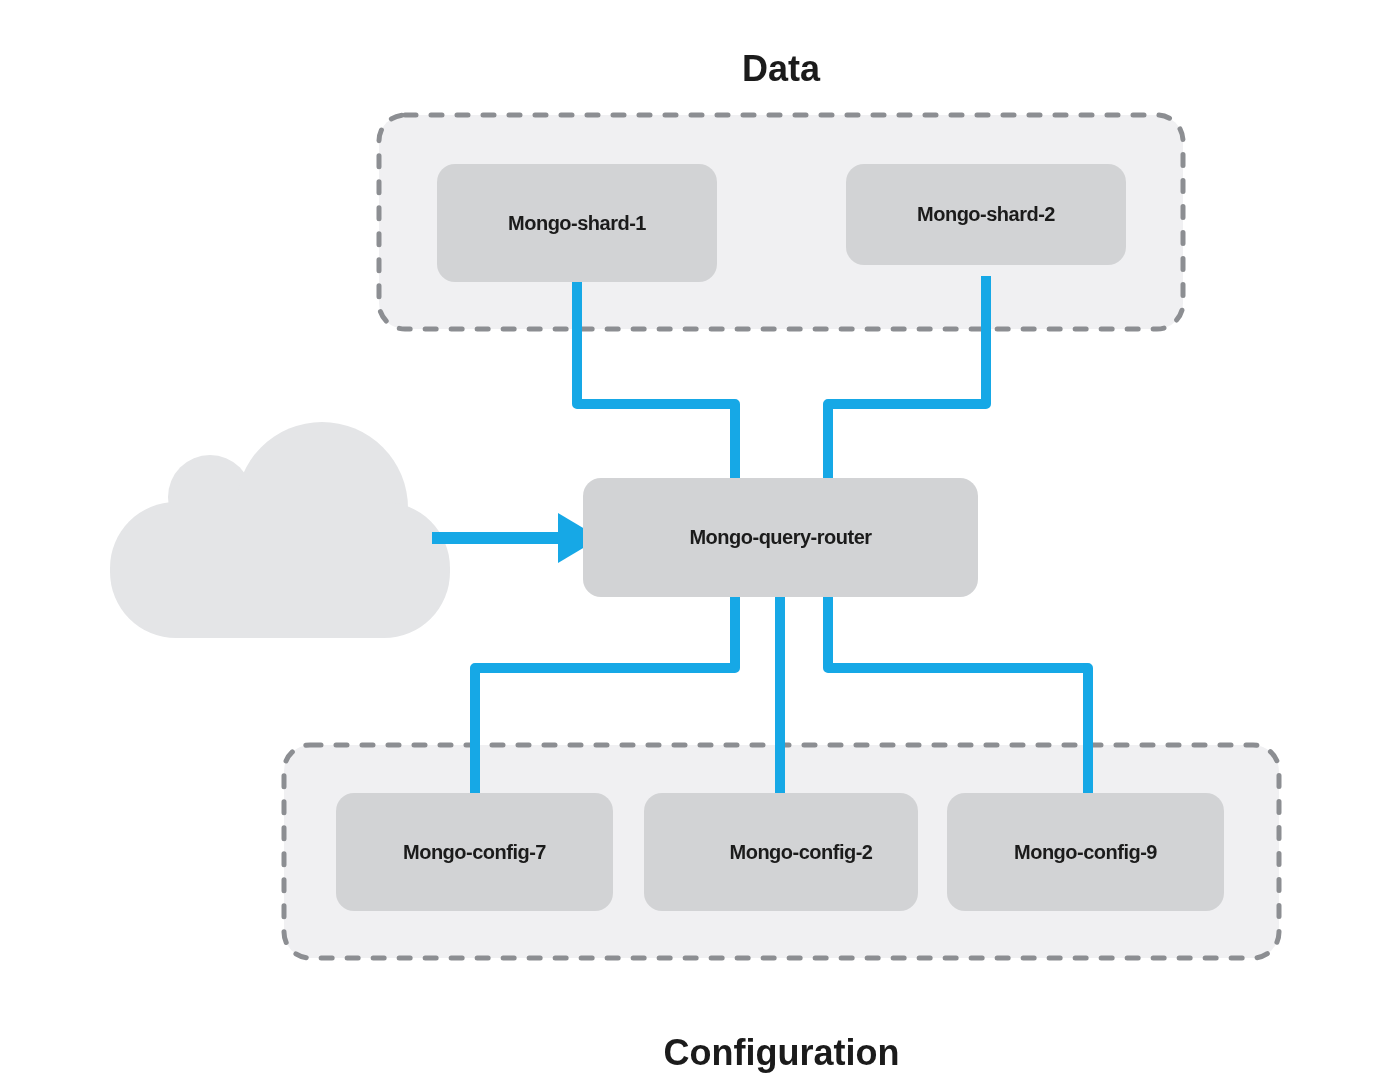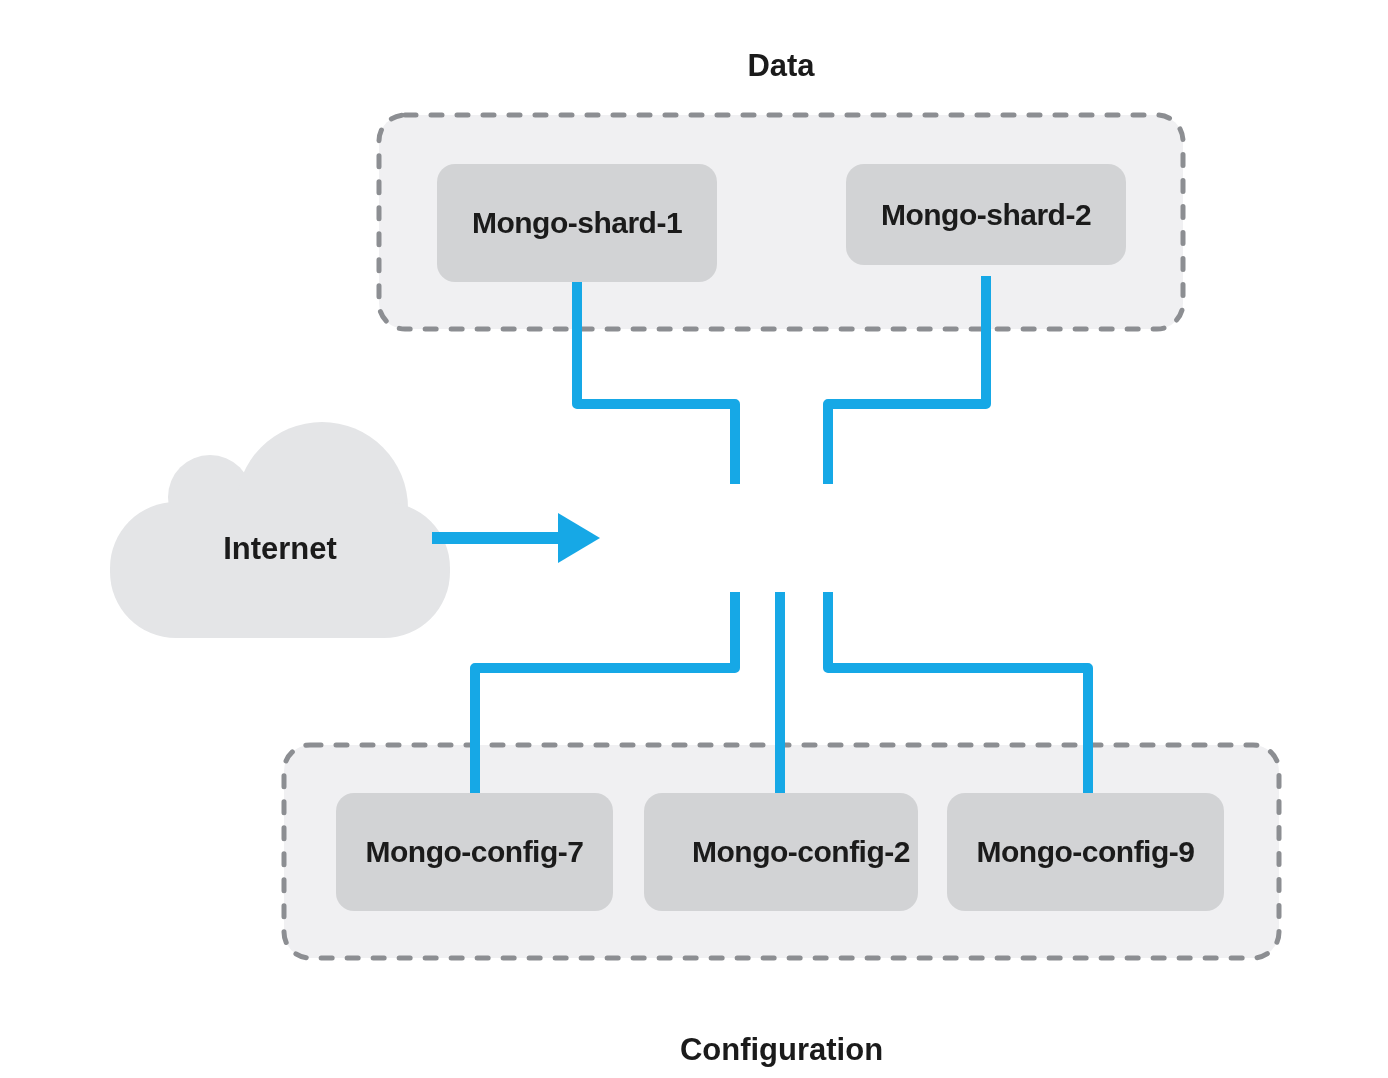--- a/index.html
+++ b/index.html
@@ -55,29 +55,29 @@
   }
   .node{
     position:absolute;
     z-index:2;
     background:var(--node-fill);
     border-radius:18px;
     display:flex;
     align-items:center;
     justify-content:center;
     font-weight:bold;
-    font-size:30px;
+    font-size:20px;
     letter-spacing:-0.5px;
     color:var(--text);
   }
   .heading{
     position:absolute;
     z-index:2;
     font-weight:bold;
-    font-size:31px;
+    font-size:36px;
     color:var(--text);
     text-align:center;
   }
   .heading-data{left:379px;width:804px;top:48px;}
   .heading-config{left:284px;width:995px;top:1032px;}
   .cloud-label{left:110px;width:340px;top:531px;z-index:2;}
   .node-shard1{left:437px;top:164px;width:280px;height:118px;}
   .node-shard2{left:846px;top:164px;width:280px;height:101px;}
   .node-router{left:583px;top:478px;width:395px;height:119px;}
   .node-config1{left:336px;top:793px;width:277px;height:118px;}
@@ -107,21 +107,21 @@
     </g>
 
     <g>
       <line class="arrow-line" x1="432" y1="538" x2="562" y2="538"></line>
       <polygon class="arrow-head" points="558,513 600,538 558,563"></polygon>
     </g>
   </svg>
 
   <div class="heading heading-data">Data</div>
   <div class="heading heading-config">Configuration</div>
-  <div class="heading cloud-label">Internet</div>
 
   <div class="node node-shard1">Mongo-shard-1</div>
   <div class="node node-shard2">Mongo-shard-2</div>
+  <div class="node node-router">Mongo-query-router</div>
   <div class="node node-config1">Mongo-config-7</div>
   <div class="node node-config2">Mongo-config-2</div>
   <div class="node node-config3">Mongo-config-9</div>
 
 </div>
 
 </body></html>

